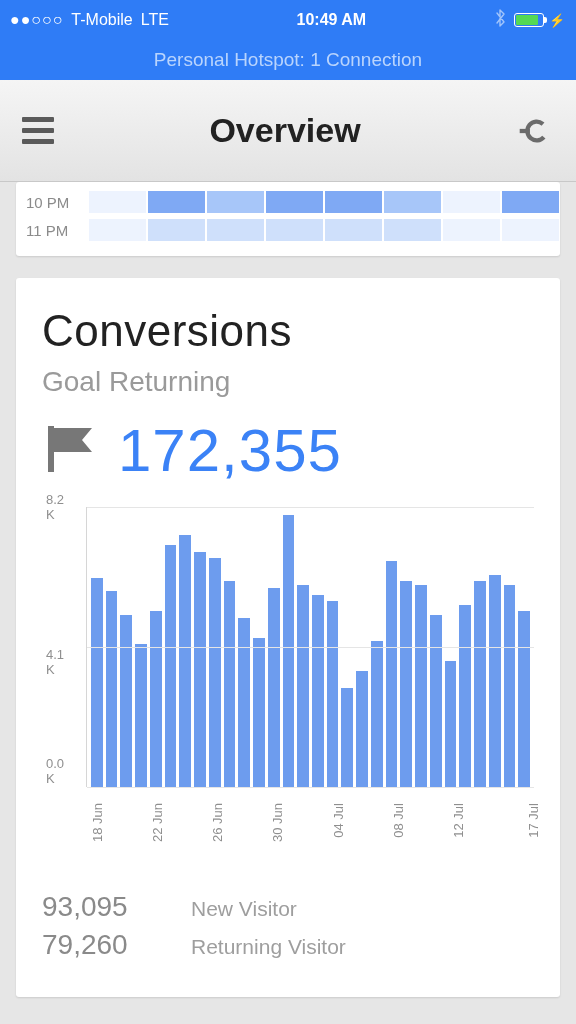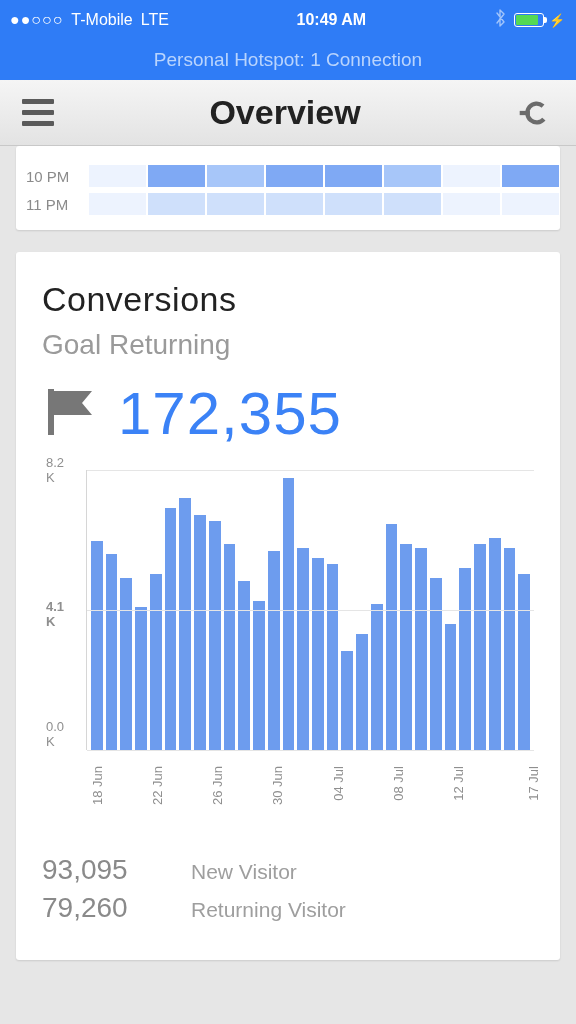--- a/index.html
+++ b/index.html
@@ -13,44 +13,44 @@
   .battery { width: 30px; height: 14px; border: 1.5px solid #fff; border-radius: 3px; position: relative; }
   .battery::after { content: ""; position: absolute; right: -4px; top: 3px; width: 2.5px; height: 6px; background: #fff; border-radius: 0 2px 2px 0; }
   .battery-fill { position: absolute; left: 1px; top: 1px; bottom: 1px; width: 80%; background: #54d955; border-radius: 1px; }
   .bolt { font-size: 13px; }
   .bt { opacity: .55; }
 
   
   .hotspot { height: 40px; background: #2f7cf6; color: #b9d4fd; display: flex; align-items: center; justify-content: center; font-size: 19px; }
 
   
-  .nav { height: 66px; background: linear-gradient(#f5f5f5,#e3e3e3); border-bottom: 1px solid #c8c8c8; display: flex; align-items: center; justify-content: space-between; padding: 0 22px; }
+  .nav { height: 102px; background: linear-gradient(#f5f5f5,#e3e3e3); border-bottom: 1px solid #c8c8c8; display: flex; align-items: center; justify-content: space-between; padding: 0 22px; }
   .nav-title { font-size: 34px; font-weight: 700; color: #222; }
   .hamburger { display: flex; flex-direction: column; gap: 6px; cursor: pointer; }
   .hamburger span { display: block; width: 32px; height: 5px; background: #5a5a5a; border-radius: 1px; }
   .refresh-ico { width: 38px; height: 38px; display: flex; align-items: center; justify-content: center; cursor: pointer; }
   .refresh-ico svg { width: 34px; height: 34px; }
 
   
   .content { padding: 0 16px 16px; height: calc(1024px - 40px - 40px - 86px); overflow: hidden; }
 
   
-  .prev-card { background: #fff; border-radius: 3px; box-shadow: 0 1px 2px rgba(0,0,0,.12); padding: 16px 0 12px 10px; margin-bottom: 22px; }
+  .prev-card { background: #fff; border-radius: 3px; box-shadow: 0 1px 2px rgba(0,0,0,.12); padding: 6px 0 12px 10px; margin-bottom: 22px; }
   .heat-row { display: flex; align-items: center; height: 28px; }
   .heat-label { width: 62px; font-size: 15px; color: #8b8b8b; text-align: left; }
   .heat-cells { display: flex; flex: 1; gap: 0; }
   .heat-cells .cell { flex: 1; height: 24px; border: 1px solid #fff; }
   .s0 { background: #edf3fe; }
   .s1 { background: #cfe0fb; }
   .s2 { background: #a7c6f9; }
   .s3 { background: #7fa9f4; }
 
   
   .card { background: #fff; border-radius: 3px; box-shadow: 0 1px 2px rgba(0,0,0,.12); padding: 28px 26px 30px; }
-  .card h2 { font-size: 34px; font-weight: 400; color: #222; letter-spacing: .5px; margin-bottom: 10px; }
+  .card h2 { font-size: 44px; font-weight: 400; color: #222; letter-spacing: .5px; margin-bottom: 10px; }
   .subtitle { font-size: 28px; color: #9a9a9a; font-weight: 300; margin-bottom: 18px; }
   .metric-row { display: flex; align-items: center; gap: 18px; margin-bottom: 22px; }
   .big-num { font-size: 60px; color: #3b82f6; font-weight: 300; letter-spacing: 1px; }
 
   
   .chart { position: relative; height: 280px; margin-left: 4px; margin-bottom: 12px; }
   .y-ticks { position: absolute; left: 0; top: 0; font-size: 13px; color: #8f8f8f; }
   .y-ticks .yt { position: absolute; left: 0; transform: translateY(-50%); }
   .plot { position: absolute; left: 40px; right: 0; top: 0; bottom: 0; border-left: 1px solid #d6d6d6; }
   .grid { position: absolute; left: 0; right: 0; height: 0; border-top: 1px solid #e5e5e5; }
@@ -149,21 +149,21 @@
           <rect x="6" y="6" width="6" height="46" fill="#777"></rect>
           <path d="M12 8 L50 8 L40 20 L50 32 L12 32 Z" fill="#777"></path>
         </svg>
       </span>
       <span class="big-num">172,355</span>
     </div>
 
     <div class="chart">
       <div class="y-ticks" id="y-ticks">
           <div class="yt" style="top: 264px;">0.0 K</div>
-          <div class="yt" style="top: 144px; font-weight: bold;">4.1 K</div>
+          <div class="yt" style="top: 155px;">4.1 K</div>
           <div class="yt" style="top: 0px;">8.2 K</div>
         </div>
       <div class="plot" id="plot">
         <div class="bars" id="bars">
             <div class="bar" style="height: 76.8293%;"></div>
             <div class="bar" style="height: 71.9512%;"></div>
             <div class="bar" style="height: 63.4146%;"></div>
             <div class="bar" style="height: 52.439%;"></div>
             <div class="bar" style="height: 64.6341%;"></div>
             <div class="bar" style="height: 89.0244%;"></div>

